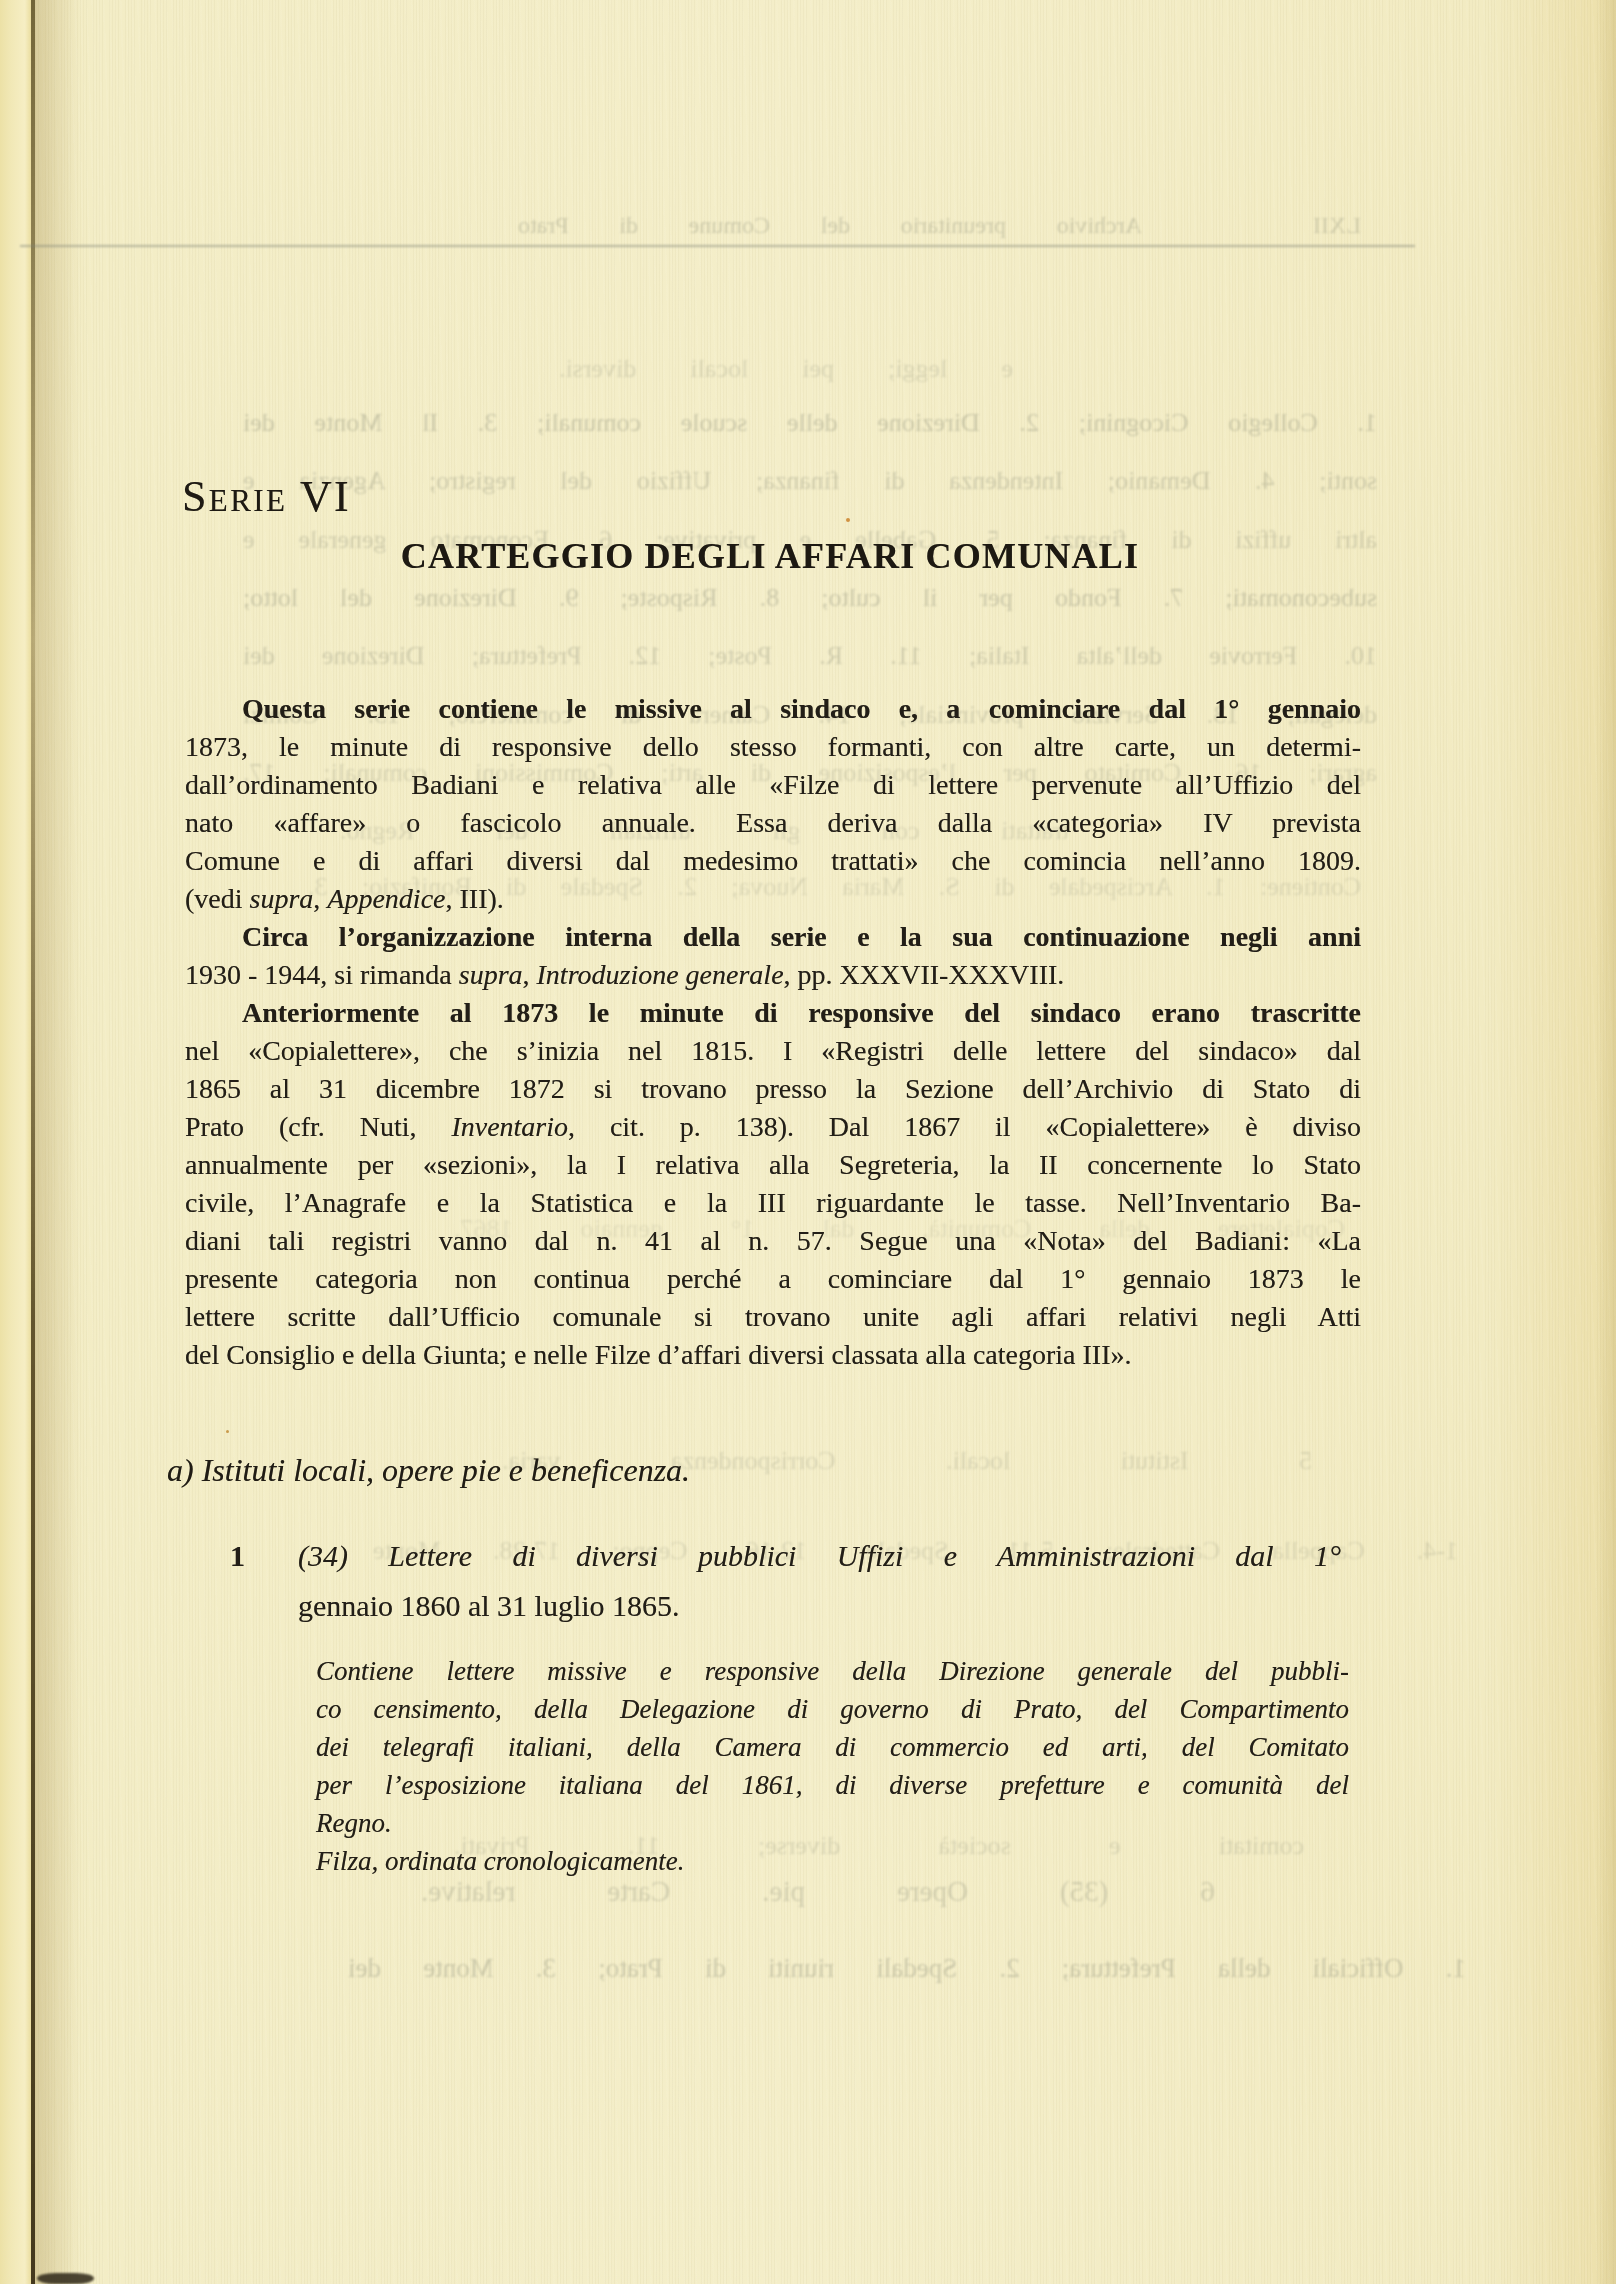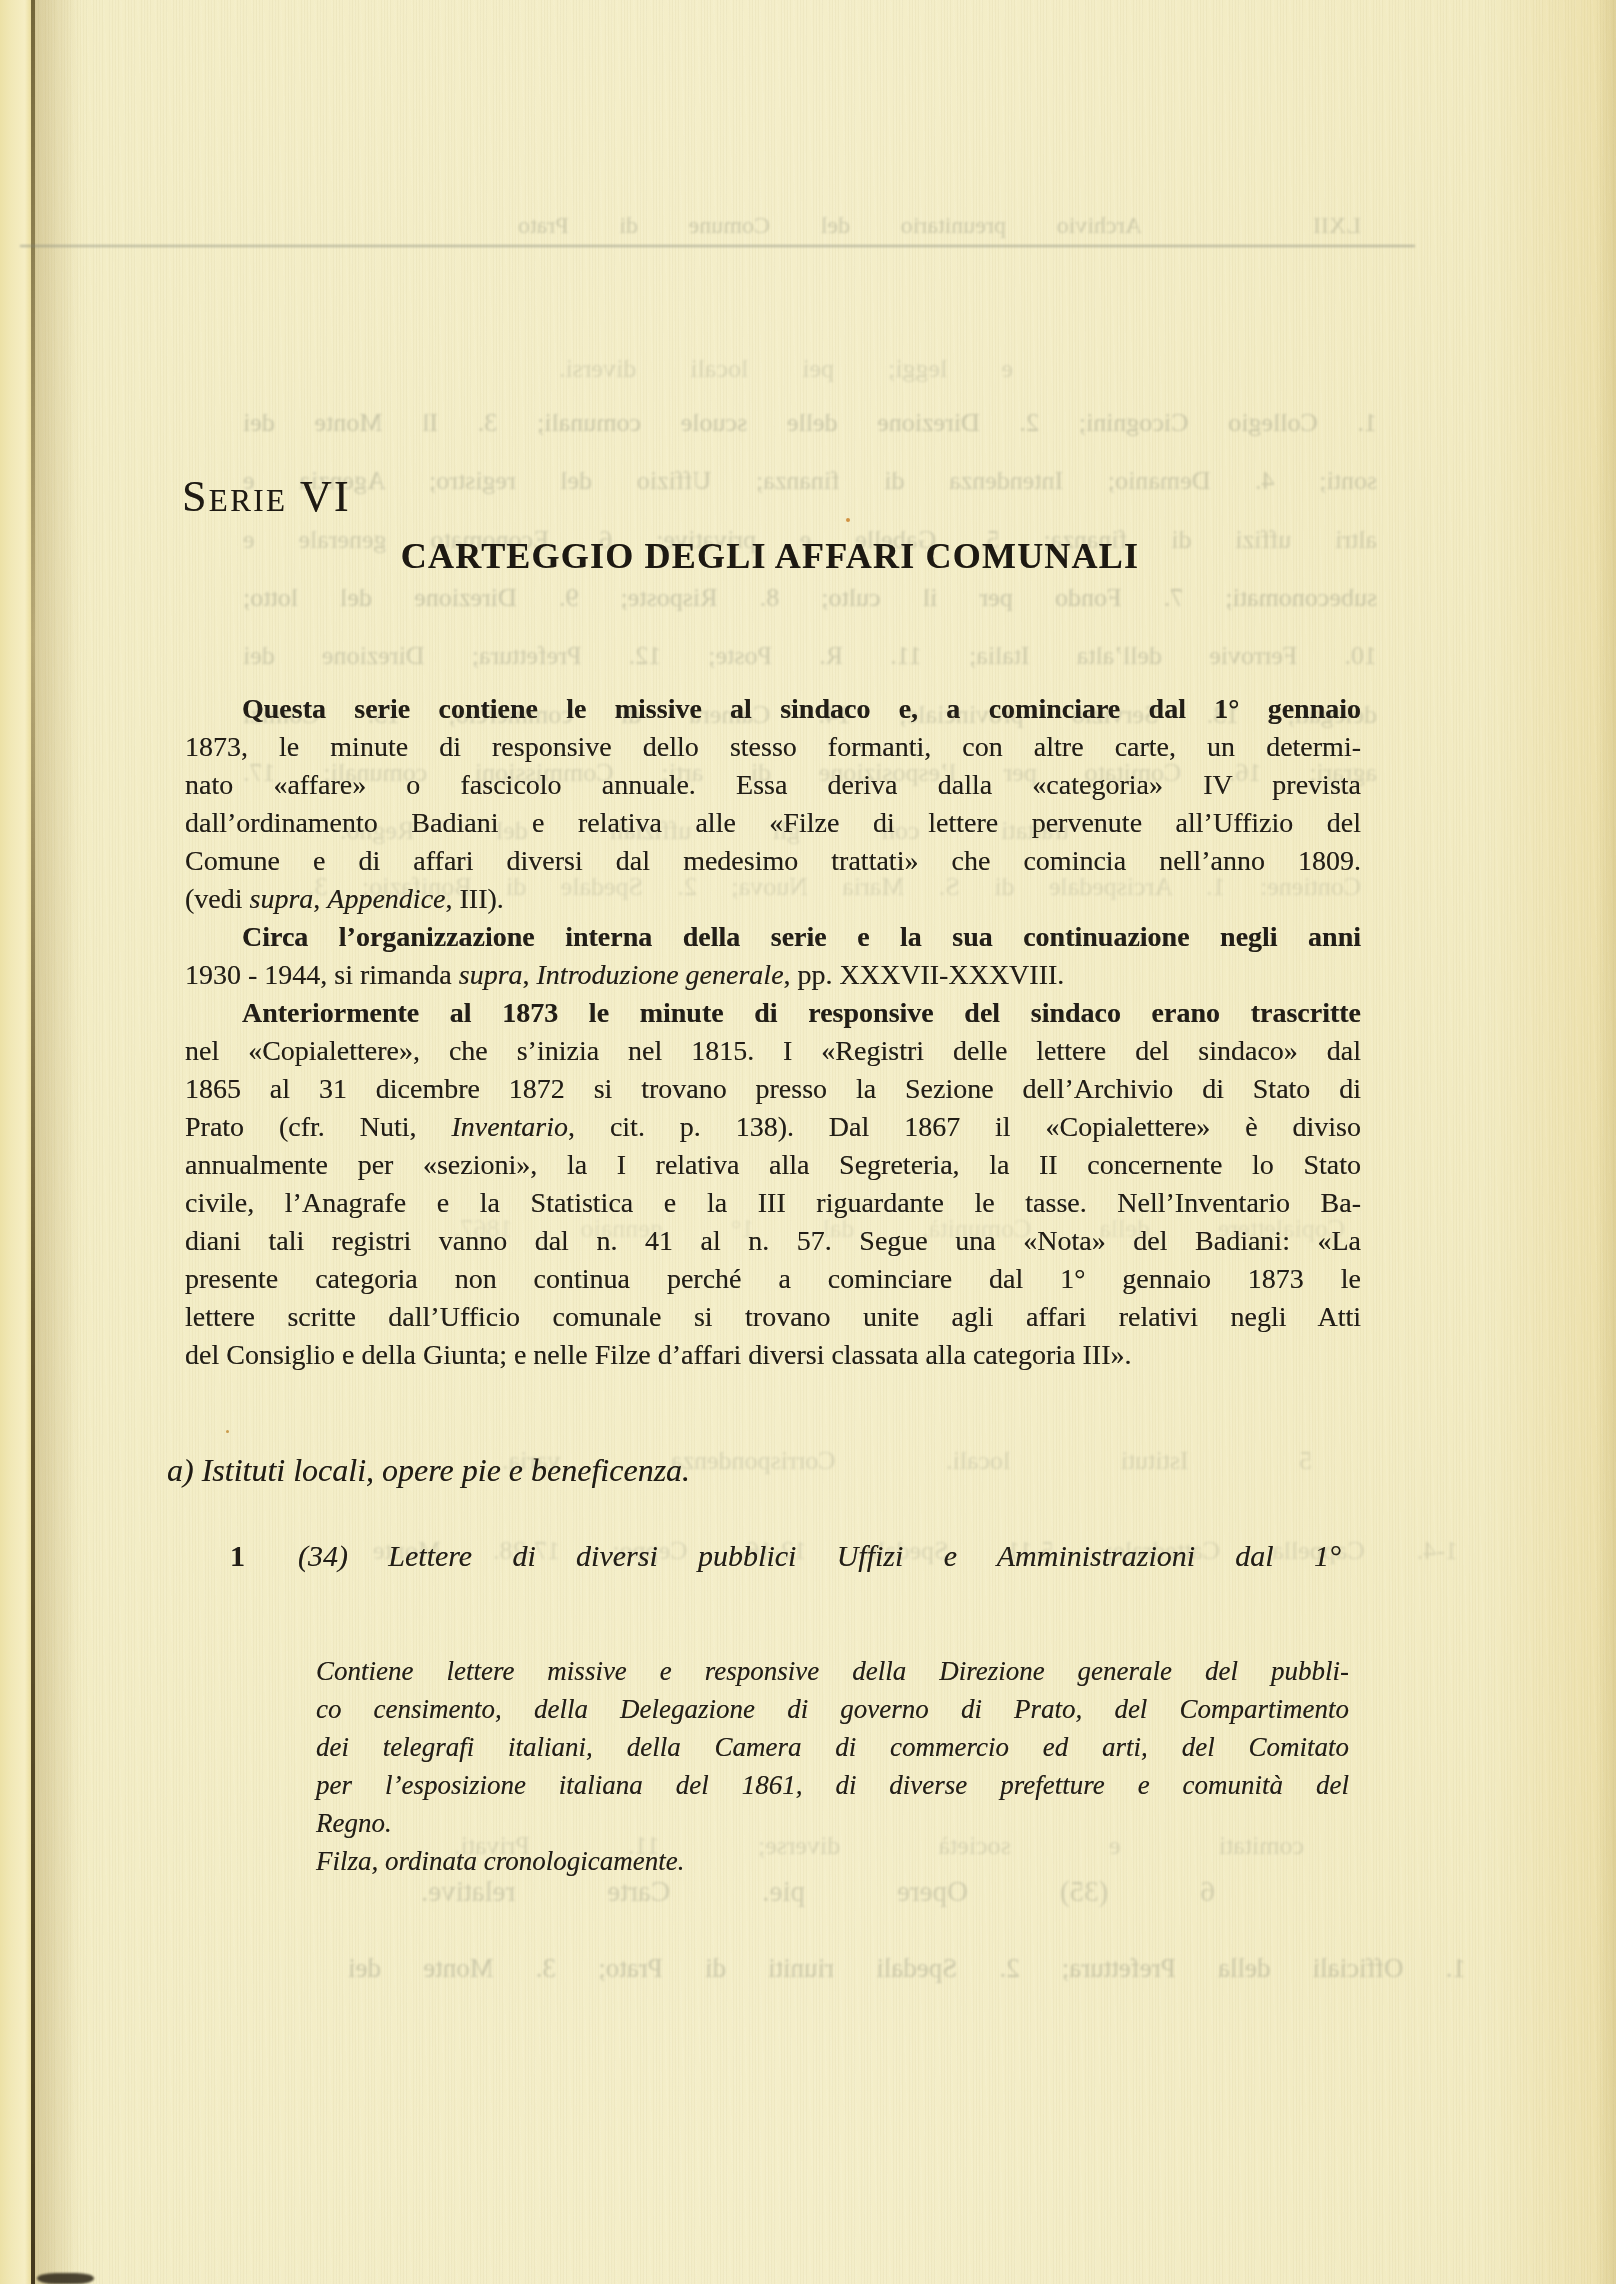--- a/index.html
+++ b/index.html
@@ -132,42 +132,43 @@
   <div class="bleed" style="left:454px;top:1832px;width:850px;opacity:.20">comitati e società diverse; 11. Privati.</div>
   <div class="bleed" style="left:421px;top:1876px;width:794px;font-size:29px;opacity:.26">6  (35) Opere pie. Carte relative.</div>
   <div class="bleed" style="left:348px;top:1954px;width:1118px;font-size:27px;opacity:.30">1. Officiali della Prefettura; 2. Spedali riuniti di Prato; 3. Monte dei</div>
 
   <div class="series">Serie VI</div>
   <div class="title">CARTEGGIO DEGLI AFFARI COMUNALI</div>
 
   <div class="body-block">
     <div class="bline ind">Questa serie contiene le missive al sindaco e, a cominciare dal 1° gennaio</div>
     <div class="bline">1873, le minute di responsive dello stesso formanti, con altre carte, un determi-</div>
+    <div class="bline">dall’ordinamento Badiani e relativa alle «Filze di lettere pervenute all’Uffizio del</div>
     <div class="bline">nato «affare» o fascicolo annuale. Essa deriva dalla «categoria» IV prevista</div>
-    <div class="bline">dall’ordinamento Badiani e relativa alle «Filze di lettere pervenute all’Uffizio del</div>
     <div class="bline">Comune e di affari diversi dal medesimo trattati» che comincia nell’anno 1809.</div>
     <div class="bline last"><span>(vedi </span><span class="it">supra</span><span>, </span><span class="it">Appendice</span><span>, III).</span></div>
     <div class="bline ind">Circa l’organizzazione interna della serie e la sua continuazione negli anni</div>
     <div class="bline last"><span>1930 - 1944, si rimanda </span><span class="it">supra</span><span>, </span><span class="it">Introduzione generale</span><span>, pp. XXXVII-XXXVIII.</span></div>
     <div class="bline ind">Anteriormente al 1873 le minute di responsive del sindaco erano trascritte</div>
     <div class="bline">nel «Copialettere», che s’inizia nel 1815. I «Registri delle lettere del sindaco» dal</div>
     <div class="bline">1865 al 31 dicembre 1872 si trovano presso la Sezione dell’Archivio di Stato di</div>
     <div class="bline"><span>Prato (cfr. Nuti, </span><span class="it">Inventario</span><span>, cit. p. 138). Dal 1867 il «Copialettere» è diviso</span></div>
     <div class="bline">annualmente per «sezioni», la I relativa alla Segreteria, la II concernente lo Stato</div>
     <div class="bline">civile, l’Anagrafe e la Statistica e la III riguardante le tasse. Nell’Inventario Ba-</div>
     <div class="bline">diani tali registri vanno dal n. 41 al n. 57. Segue una «Nota» del Badiani: «La</div>
     <div class="bline">presente categoria non continua perché a cominciare dal 1° gennaio 1873 le</div>
     <div class="bline">lettere scritte dall’Ufficio comunale si trovano unite agli affari relativi negli Atti</div>
     <div class="bline last">del Consiglio e della Giunta; e nelle Filze d’affari diversi classata alla categoria III».</div>
   </div>
 
   <div class="section-heading">a) Istituti locali, opere pie e beneficenza.</div>
 
   <div class="entry-num">1</div>
   <div class="entry-line1"><span>(34)</span> <span>Lettere di diversi pubblici Uffizi e Amministrazioni dal 1°</span></div>
+  <div class="entry-line2">gennaio 1860 al 31 luglio 1865.</div>
 
   <div class="contents-block">
     <div class="cline">Contiene lettere missive e responsive della Direzione generale del pubbli-</div>
     <div class="cline">co censimento, della Delegazione di governo di Prato, del Compartimento</div>
     <div class="cline">dei telegrafi italiani, della Camera di commercio ed arti, del Comitato</div>
     <div class="cline">per l’esposizione italiana del 1861, di diverse prefetture e comunità del</div>
     <div class="cline last">Regno.</div>
     <div class="cline last">Filza, ordinata cronologicamente.</div>
   </div>
 

